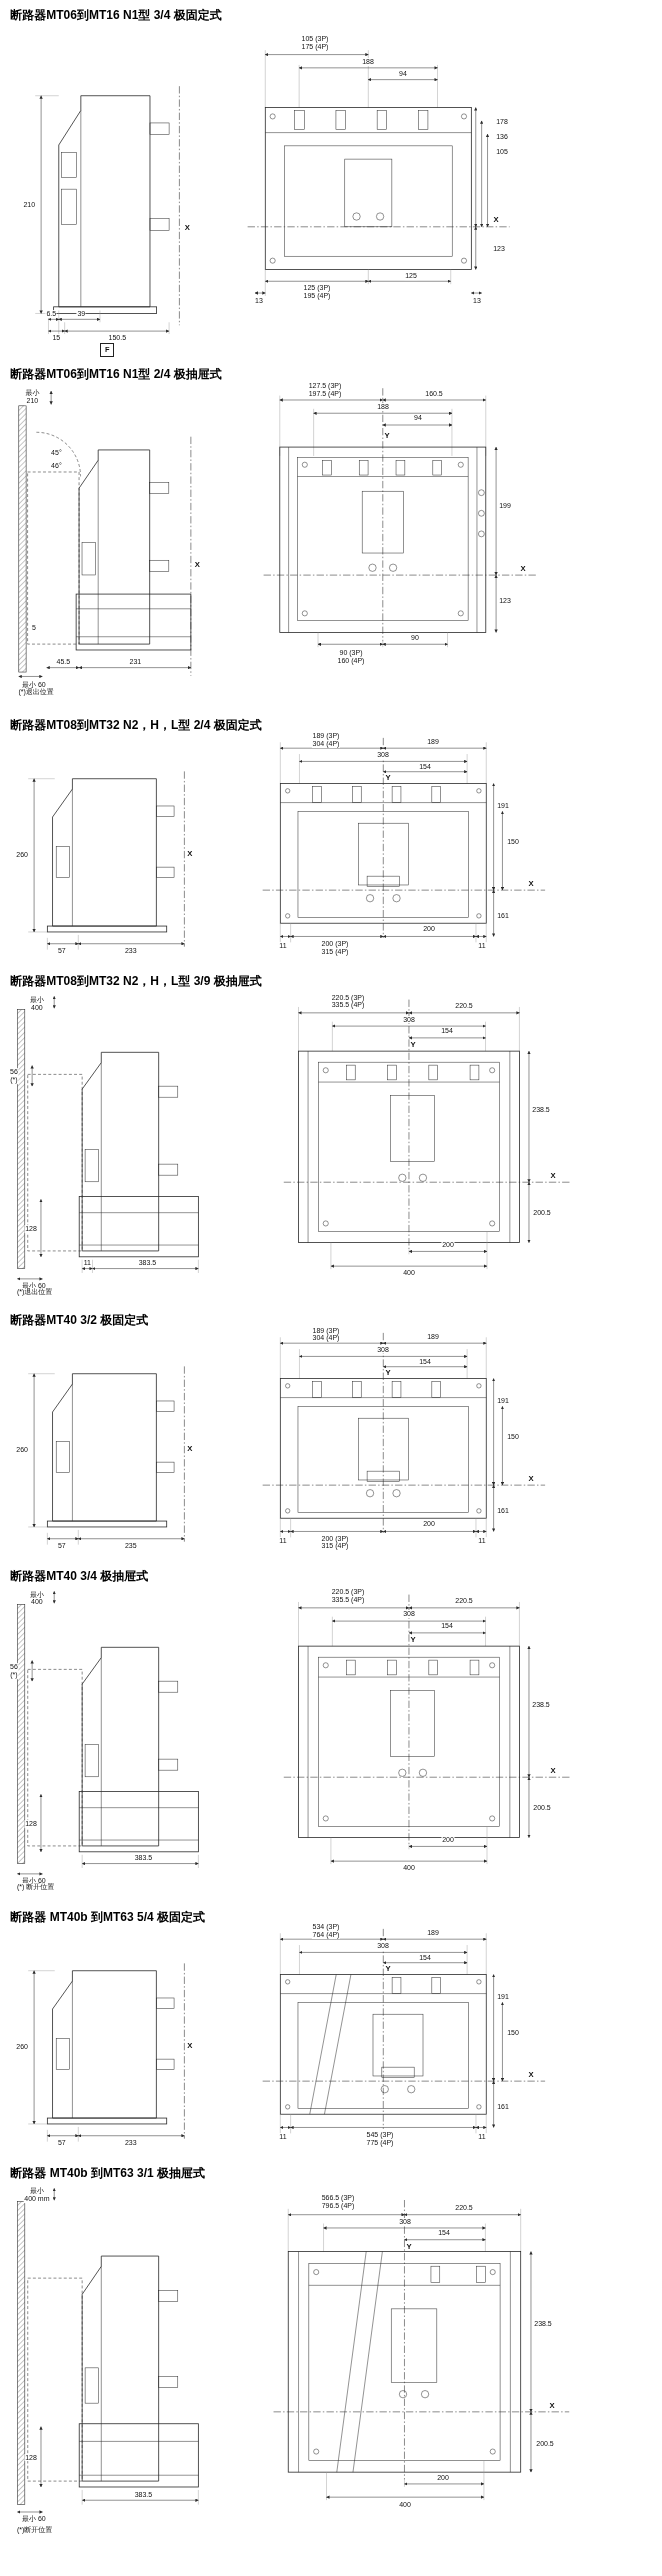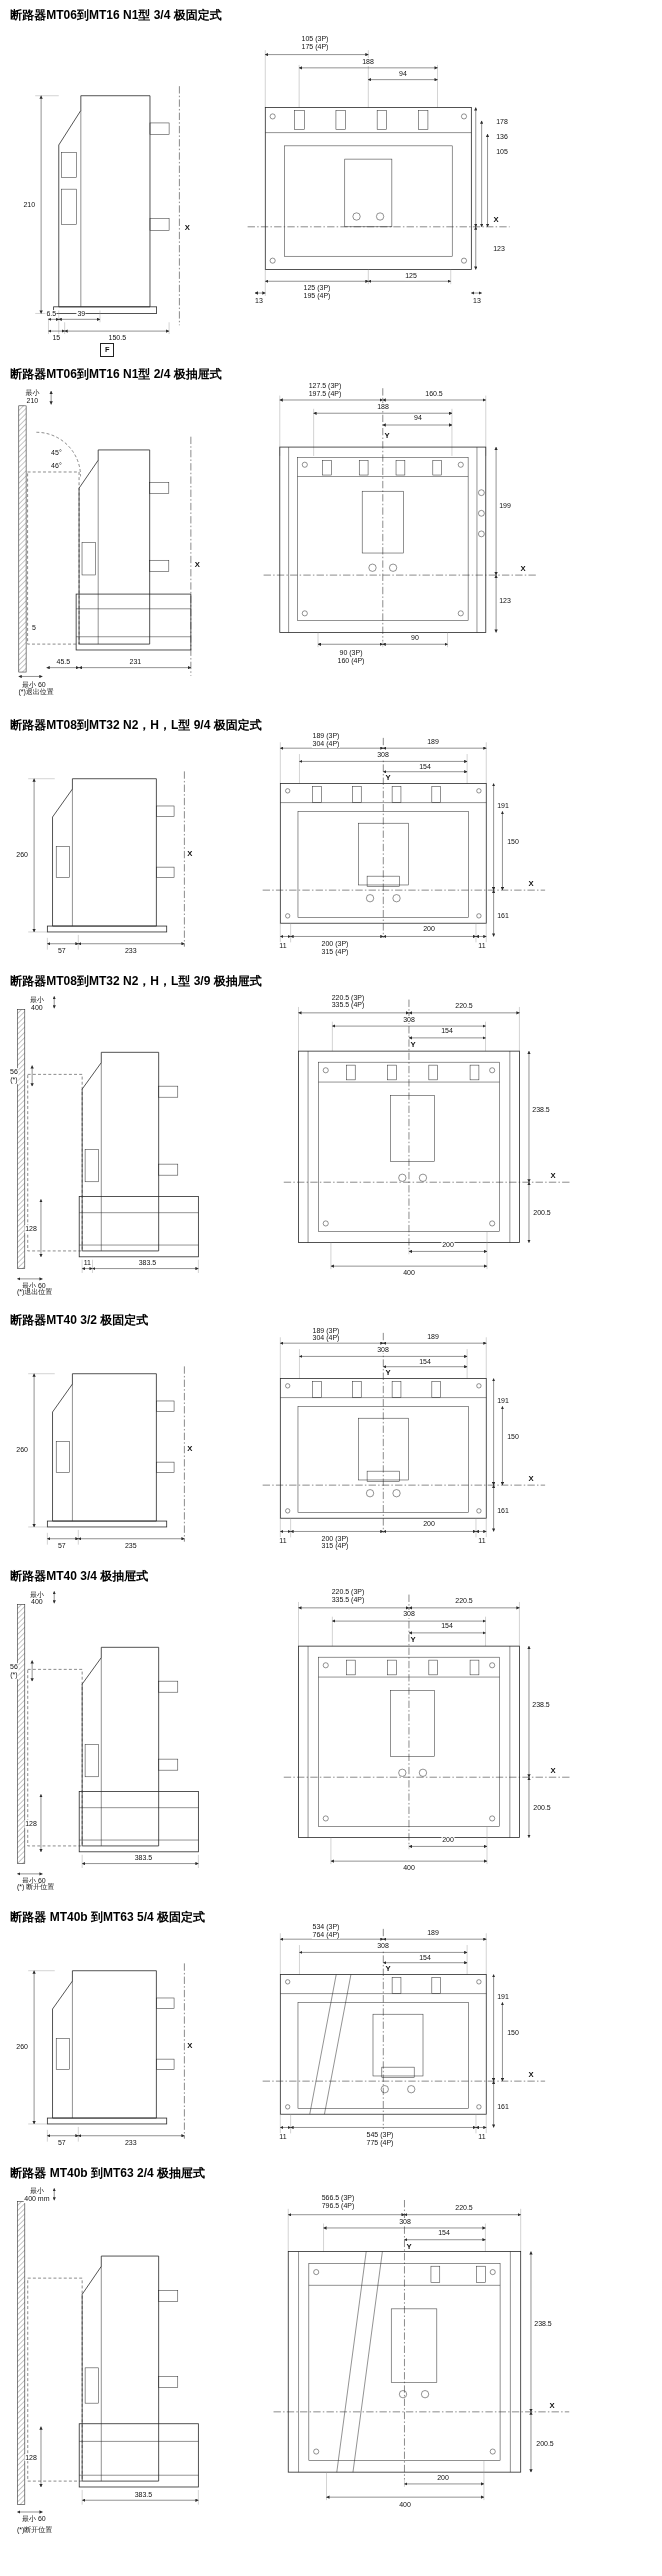--- a/index.html
+++ b/index.html
@@ -206,21 +206,21 @@
     <i class="lbl" style="left:262px;top:124px">199</i>
     <i class="lbl" style="left:262px;top:219px">123</i>
     <i class="lbl tc" style="left:108px;top:267px">90 (3P)
 160 (4P)</i>
     <i class="lbl" style="left:172px;top:256px">90</i>
     <i class="lbl ax" style="left:280px;top:187px">X</i>
   </div>
 </div>
 
 <div class="sec" style="height:250px">
-  <h2 class="ttl">断路器MT08到MT32 N2，H，L型 9/4 极固定式</h2>
+  <h2 class="ttl">断路器MT08到MT32 N2，H，L型 2/4 极固定式</h2>
   <div class="draw" style="left:11.8px;top:22px;width:221px;height:221px">
     <svg width="221" height="221" viewBox="0 0 300 300">
       <path class="o" d="M55,258 V110 L82,72 V58 H196 V258 Z"></path>
       <rect class="o" x="48" y="258" width="162" height="8"></rect>
       <line class="t" x1="82" y1="72" x2="82" y2="258"></line>
       <rect class="t" x="60" y="150" width="18" height="42"></rect>
       <rect class="t" x="196" y="95" width="24" height="14"></rect>
       <rect class="t" x="196" y="178" width="24" height="14"></rect>
       <line class="dd" x1="234" y1="48" x2="234" y2="286"></line>
       <line class="e" x1="22" y1="58" x2="58" y2="58"></line>
@@ -612,21 +612,21 @@
     <i class="lbl" style="left:267px;top:184px">161</i>
     <i class="lbl" style="left:47px;top:214px">11</i>
     <i class="lbl tc" style="left:144px;top:208px">545 (3P)
 775 (4P)</i>
     <i class="lbl" style="left:246px;top:214px">11</i>
     <i class="lbl ax" style="left:295px;top:152px">X</i>
   </div>
 </div>
 
 <div class="sec" style="height:401px">
-  <h2 class="ttl">断路器 MT40b 到MT63 2/4 极抽屉式</h2>
+  <h2 class="ttl">断路器 MT40b 到MT63 3/1 极抽屉式</h2>
   <div class="draw" style="left:7.4px;top:22px;width:243px;height:353px">
     <svg width="243" height="353" viewBox="0 0 330 480">
       <rect class="w" x="14" y="24" width="10" height="412"></rect>
       <line class="d" x1="64" y1="6" x2="64" y2="22"></line>
       <rect class="ds" x="28" y="128" width="74" height="276"></rect>
       <path class="o" d="M102,150 L128,112 V98 H206 V404 H102 Z"></path>
       <line class="t" x1="128" y1="112" x2="128" y2="404"></line>
       <rect class="t" x="106" y="250" width="18" height="48"></rect>
       <rect class="o" x="98" y="326" width="162" height="86"></rect>
       <line class="t" x1="98" y1="350" x2="260" y2="350"></line>

